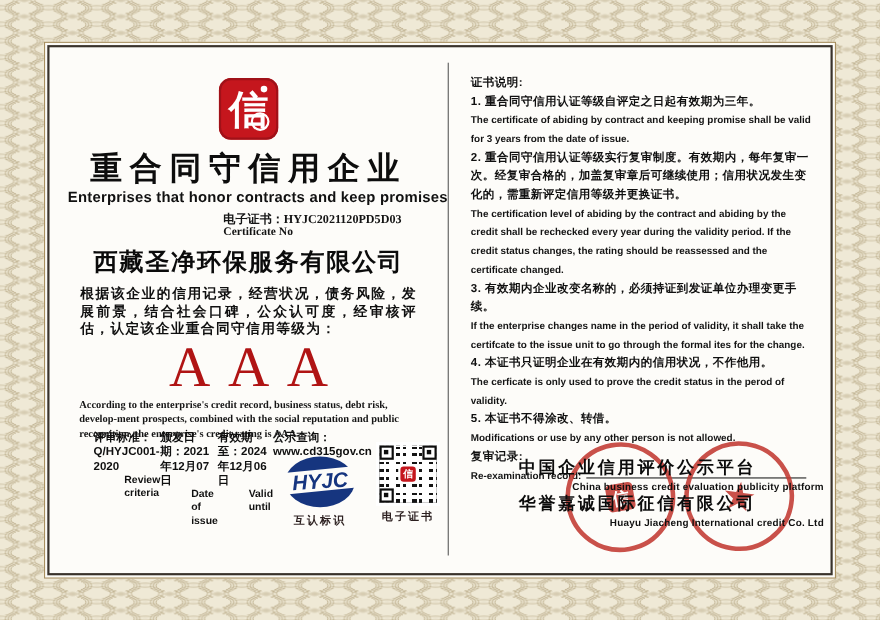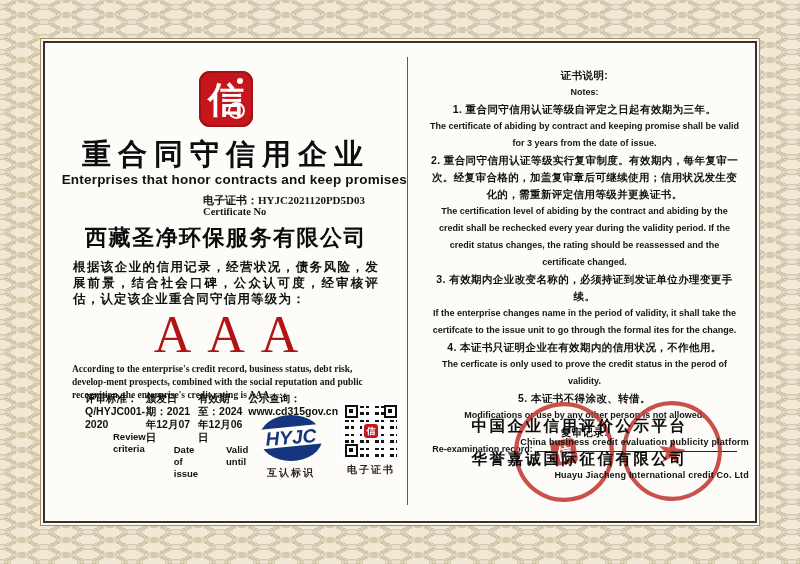--- a/index.html
+++ b/index.html
@@ -62,21 +62,21 @@
     background-blend-mode:lighten;
   }
   .fp{position:absolute;width:13px;height:13px;border:2.5px solid #0d0d0d;background:#fff;box-sizing:border-box;}
   .fp::after{content:"";position:absolute;left:2px;top:2px;width:4px;height:4px;background:#0d0d0d;}
   .fp.tl{left:1px;top:1px;} .fp.tr{right:1px;top:1px;} .fp.bl{left:1px;bottom:1px;}
   .qr-badge{position:absolute;left:50%;top:50%;transform:translate(-50%,-50%);width:18px;height:18px;background:#fff;display:flex;align-items:center;justify-content:center;}
   .qr-badge .b{width:14px;height:14px;background:#c5161d;border-radius:3px;color:#fff;font-size:9px;font-weight:bold;display:flex;align-items:center;justify-content:center;}
   
   .page-right{position:absolute;left:363px;top:0;right:0;height:100%;}
   .notes{padding:24px 14px 0 20px;}
-  .notes p{margin:0;text-align:center;}
+  .notes p{margin:0;}
   .nzh{font-size:10.5px;font-weight:bold;color:#101010;line-height:17px;letter-spacing:0.4px;}
   .nen{font-size:9px;font-weight:bold;color:#141414;line-height:17px;letter-spacing:0px;}
   .rec-line{display:inline-block;width:200px;border-bottom:1.5px solid #222;height:10px;margin-left:4px;}
   .stamp{position:absolute;width:104px;height:104px;opacity:.88;}
   .stamp.s1{left:104px;top:357px;transform:rotate(-10deg);}
   .stamp.s2{left:212px;top:356px;transform:rotate(8deg);}
   .platform{position:absolute;left:2px;right:6px;top:374px;text-align:center;z-index:3;}
   .platform .big{font-size:15.5px;font-weight:900;color:#0c0c0c;letter-spacing:2.5px;line-height:18px;}
   .platform .small{font-size:9px;font-weight:bold;color:#101010;line-height:15px;letter-spacing:0.2px;text-align:right;}
 </style>
@@ -142,21 +142,20 @@
             </div>
           </div>
           <div class="block-caption">电子证书</div>
         </div>
       </div>
     </div>
 
     <div class="page-right">
       <div class="notes">
         <p class="nzh">证书说明:</p>
-        <p class="nen">Notes:</p>
         <p class="nzh">1. 重合同守信用认证等级自评定之日起有效期为三年。</p>
         <p class="nen">The certificate of abiding by contract and keeping promise shall be valid for 3 years from the date of issue.</p>
         <p class="nzh">2. 重合同守信用认证等级实行复审制度。有效期内，每年复审一次。经复审合格的，加盖复审章后可继续使用；信用状况发生变化的，需重新评定信用等级并更换证书。</p>
         <p class="nen">The certification level of abiding by the contract and abiding by the credit shall be rechecked every year during the validity period. If the credit status changes, the rating should be reassessed and the certificate changed.</p>
         <p class="nzh">3. 有效期内企业改变名称的，必须持证到发证单位办理变更手续。</p>
         <p class="nen">If the enterprise changes name in the period of validity, it shall take the certifcate to the issue unit to go through the formal ites for the change.</p>
         <p class="nzh">4. 本证书只证明企业在有效期内的信用状况，不作他用。</p>
         <p class="nen">The cerficate is only used to prove the credit status in the perod of validity.</p>
         <p class="nzh">5. 本证书不得涂改、转借。</p>
         <p class="nen">Modifications or use by any other person is not allowed.</p>

